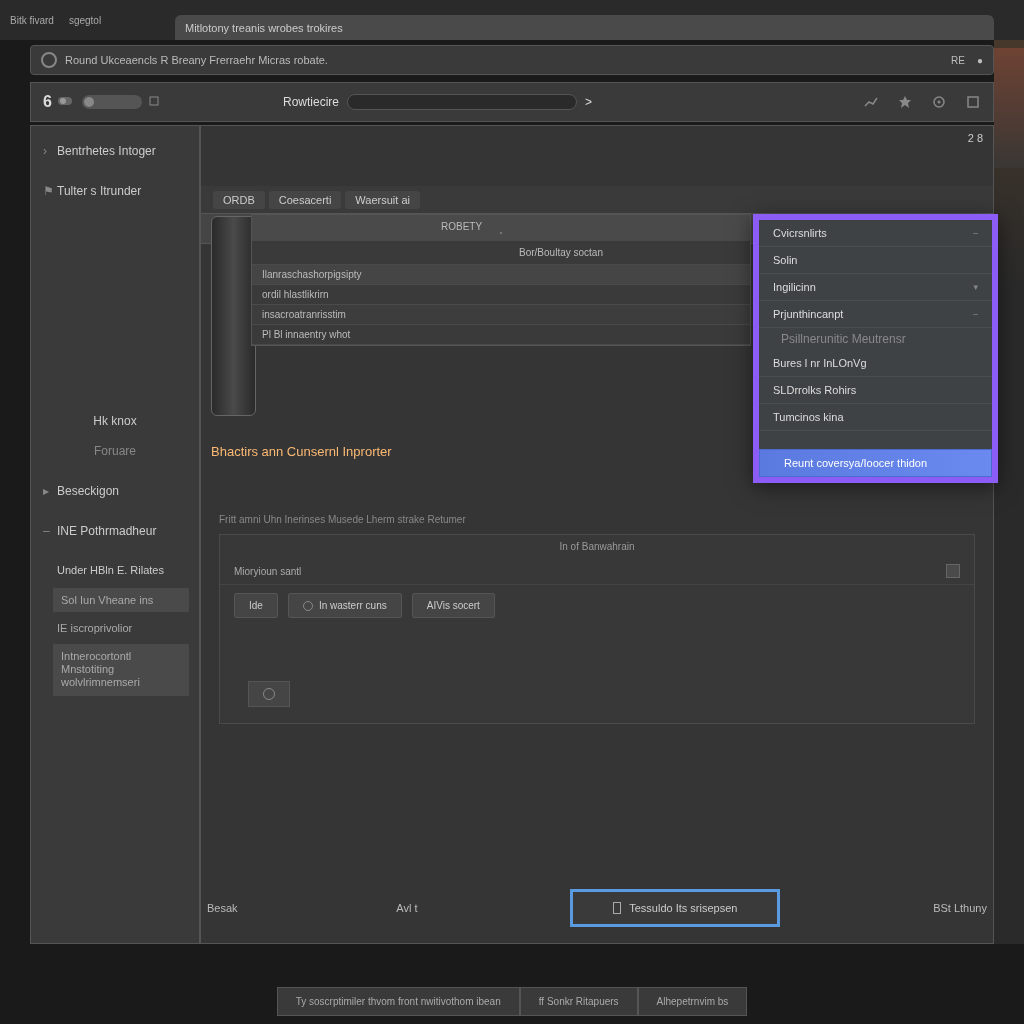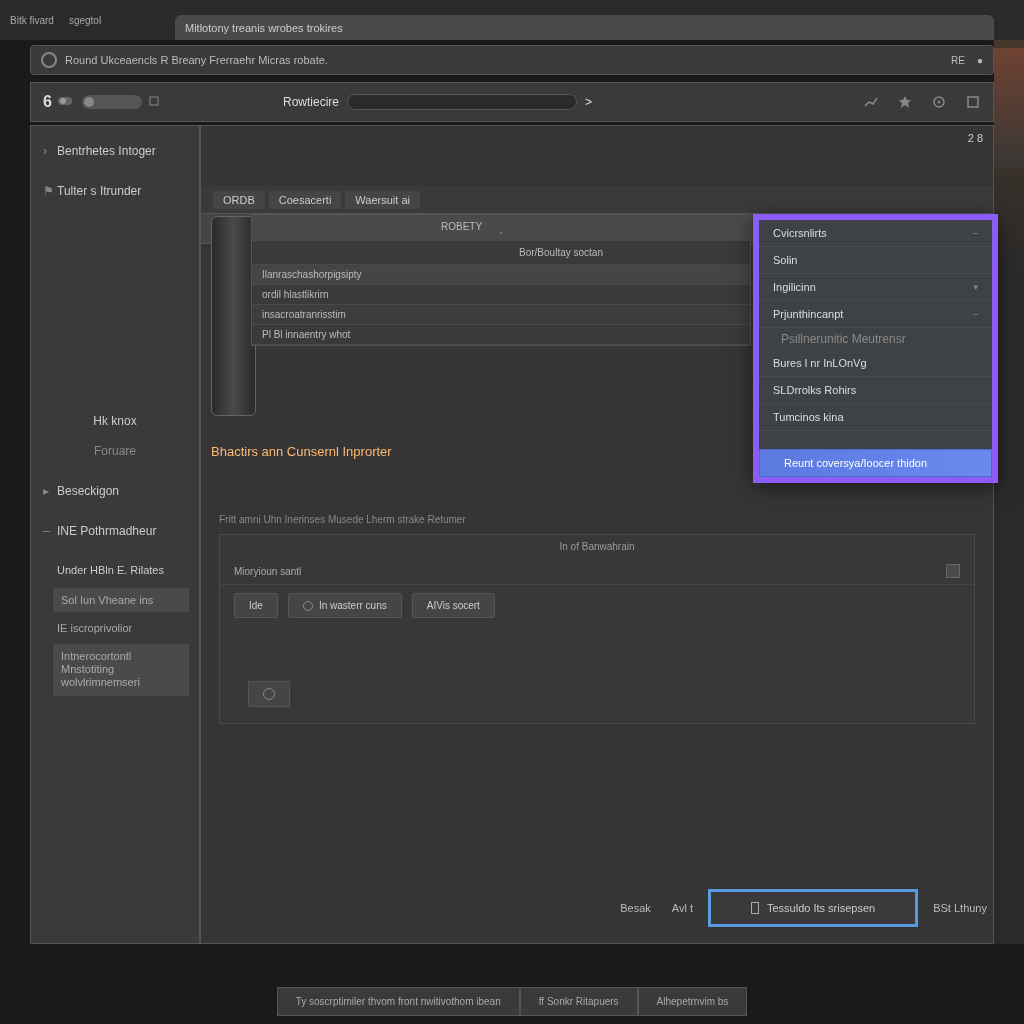--- a/index.html
+++ b/index.html
@@ -58,21 +58,21 @@
 .section-desc { position: absolute; left: 18px; top: 330px; color: #888; font-size: 10px; }
 .lower-box { position: absolute; left: 18px; top: 350px; right: 18px; height: 190px; border: 1px solid #4a4a4a; background: #383838; }
 .lower-box .lb-header { text-align: center; font-size: 10px; color: #999; padding: 6px; }
 .lower-box .lb-row { padding: 6px 14px; font-size: 10px; color: #aaa; border-bottom: 1px solid #444; display: flex; align-items: center; gap: 10px; }
 .lower-box .lb-caret-icon { margin-left: auto; width: 14px; height: 14px; background: #4a4a4a; border: 1px solid #666; }
 .lower-box .chip-row { display: flex; gap: 10px; padding: 8px 14px; }
 .lower-box .chip { padding: 6px 14px; background: #454545; border: 1px solid #555; font-size: 10px; color: #ccc; border-radius: 2px; display: flex; align-items: center; gap: 6px; }
 .lower-box .chip .chip-icon { width: 10px; height: 10px; border: 1px solid #888; border-radius: 50%; }
 .lower-box .single-chip { position: absolute; left: 28px; bottom: 16px; padding: 6px 14px; background: #454545; border: 1px solid #555; display: flex; align-items: center; justify-content: center; }
 .lower-box .single-chip .chip-icon { width: 12px; height: 12px; border: 1px solid #888; border-radius: 50%; }
-.submit-row { position: absolute; left: 0; right: 0; bottom: 10px; height: 50px; display: flex; align-items: center; justify-content: flex-end; gap: 9px; font-size: 11px; color: #bbb; }
+.submit-row { position: absolute; left: 0; right: 0; bottom: 10px; height: 50px; display: flex; align-items: center; justify-content: space-between; gap: 0; font-size: 11px; color: #bbb; }
 .submit-row .sr-text { padding: 0 6px; }
 .submit-row .sr-button { padding: 10px 40px; border: 3px solid #5a9ae0; background: #3a3a3a; color: #ccc; font-size: 11px; display: flex; align-items: center; gap: 8px; }
 .submit-row .sr-button .docicon { width: 8px; height: 12px; border: 1px solid #aaa; }
 .bottom-bar { position: absolute; left: 0; right: 0; bottom: 0; height: 45px; background: #1a1a1a; display: flex; align-items: center; justify-content: center; gap: 0; font-size: 10px; color: #aaa; }
 .bottom-bar .bb-item { padding: 8px 18px; border: 1px solid #555; background: #3a3a3a; }
 .right-edge { position: absolute; right: 0; top: 8px; width: 30px; bottom: 80px; background: linear-gradient(180deg, #4a3a2a 0%, #2a2a2a 30%, #2a2a2a 100%); }
 .right-edge .edge-item { height: 120px; margin-top: 40px; background: linear-gradient(180deg, #8a4a3a, #3a3a3a); opacity: 0.6; }
 </style>
 </head>
 <body>

